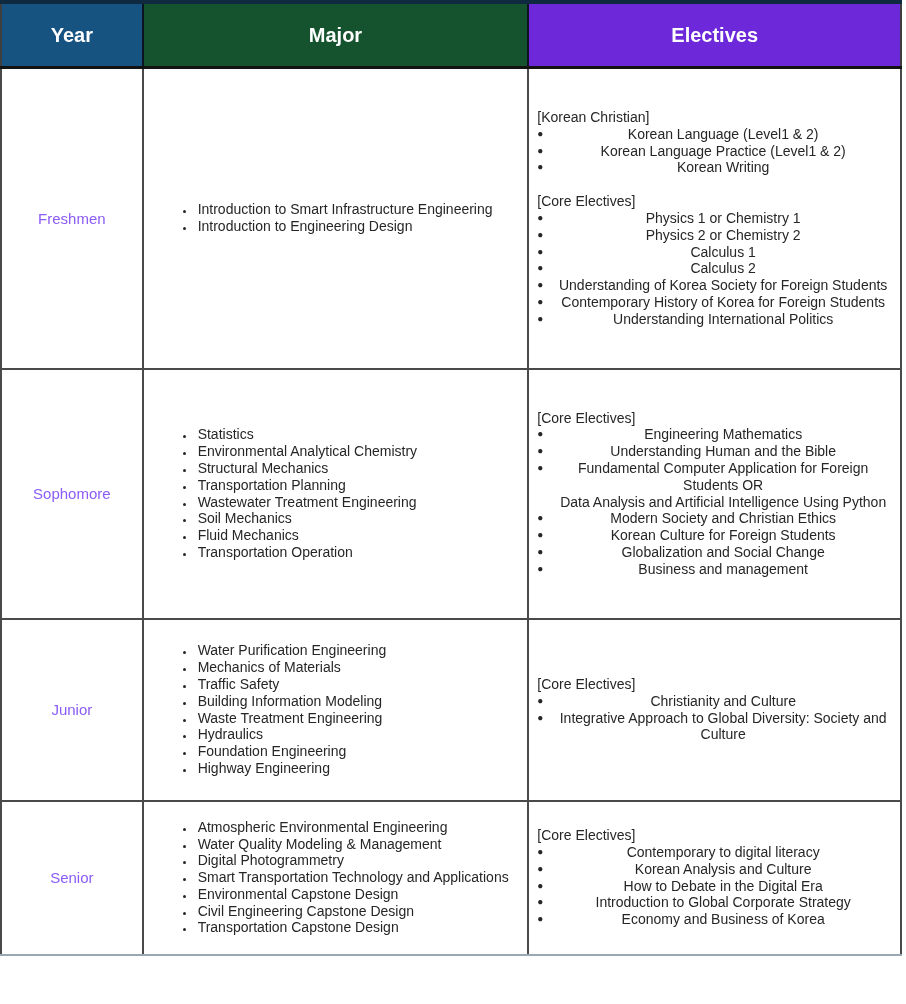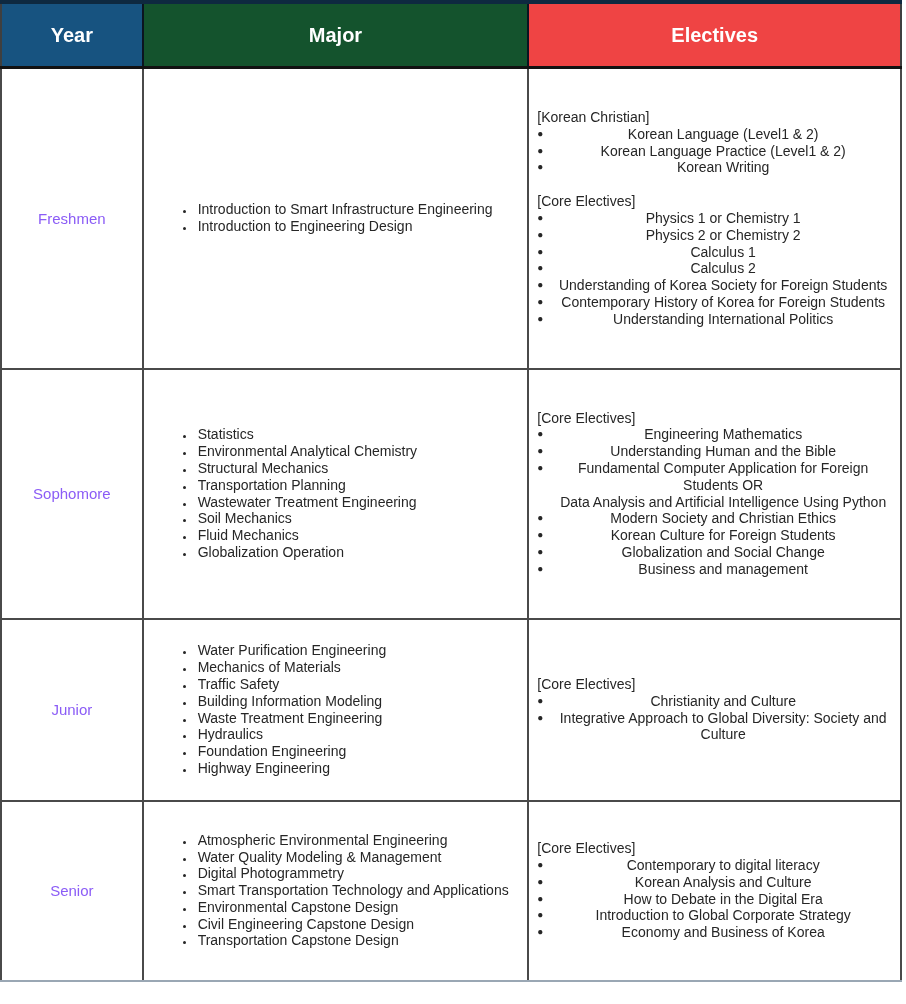--- a/index.html
+++ b/index.html
@@ -94,21 +94,21 @@
   <table class="curriculum">
     <colgroup>
       <col class="c-year">
       <col class="c-major">
       <col class="c-elec">
     </colgroup>
     <thead>
       <tr>
         <th style="background: rgb(23, 83, 128); color: rgb(255, 255, 255);">Year</th>
         <th style="background: #14532d; color: rgb(255, 255, 255);">Major</th>
-        <th style="background: #ef4444; color: rgb(255, 255, 255);">Electives</th>
+        <th style="background: #6d28d9; color: rgb(255, 255, 255);">Electives</th>
       </tr>
     </thead>
     <tbody id="rows">
         <tr>
     <td class="year-cell" style="height: 301px;">Freshmen</td>
     <td class="major-cell">
       <ul class="major-list">
               <li>Introduction to Smart Infrastructure Engineering</li>
               <li>Introduction to Engineering Design</li>
             </ul>
@@ -136,21 +136,21 @@
     <td class="year-cell" style="height: 250px;">Sophomore</td>
     <td class="major-cell">
       <ul class="major-list">
               <li>Statistics</li>
               <li>Environmental Analytical Chemistry</li>
               <li>Structural Mechanics</li>
               <li>Transportation Planning</li>
               <li>Wastewater Treatment Engineering</li>
               <li>Soil Mechanics</li>
               <li>Fluid Mechanics</li>
-              <li>Globalization Operation</li>
+              <li>Transportation Operation</li>
             </ul>
     </td>
     <td class="electives-cell">
             <div class="e-group">
               <div class="e-group-header">[Core Electives]</div>
               <div class="e-item">Engineering Mathematics</div>
               <div class="e-item">Understanding Human and the Bible</div>
               <div class="e-item">Fundamental Computer Application for Foreign Students OR
 Data Analysis and Artificial Intelligence Using Python</div>
               <div class="e-item">Modern Society and Christian Ethics</div>
@@ -176,21 +176,21 @@
     </td>
     <td class="electives-cell">
             <div class="e-group">
               <div class="e-group-header">[Core Electives]</div>
               <div class="e-item">Christianity and Culture</div>
               <div class="e-item">Integrative Approach to Global Diversity: Society and Culture</div>
             </div>
           </td>
   </tr>
         <tr>
-    <td class="year-cell" style="height: 180px;">Senior</td>
+    <td class="year-cell" style="height: 154px;">Senior</td>
     <td class="major-cell">
       <ul class="major-list">
               <li>Atmospheric Environmental Engineering</li>
               <li>Water Quality Modeling &amp; Management</li>
               <li>Digital Photogrammetry</li>
               <li>Smart Transportation Technology and Applications</li>
               <li>Environmental Capstone Design</li>
               <li>Civil Engineering Capstone Design</li>
               <li>Transportation Capstone Design</li>
             </ul>

